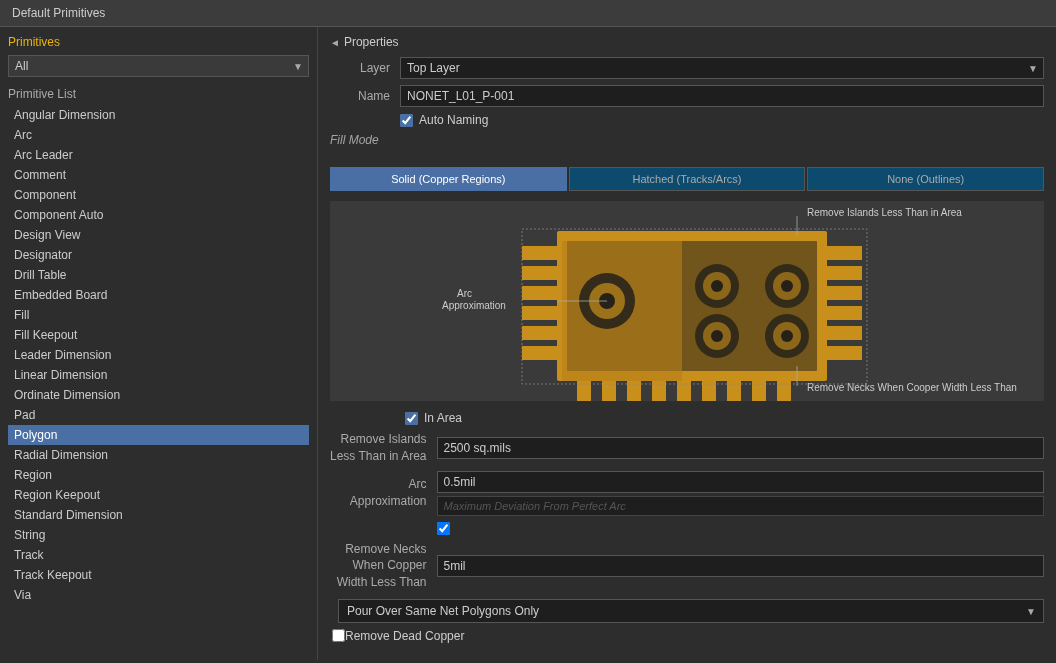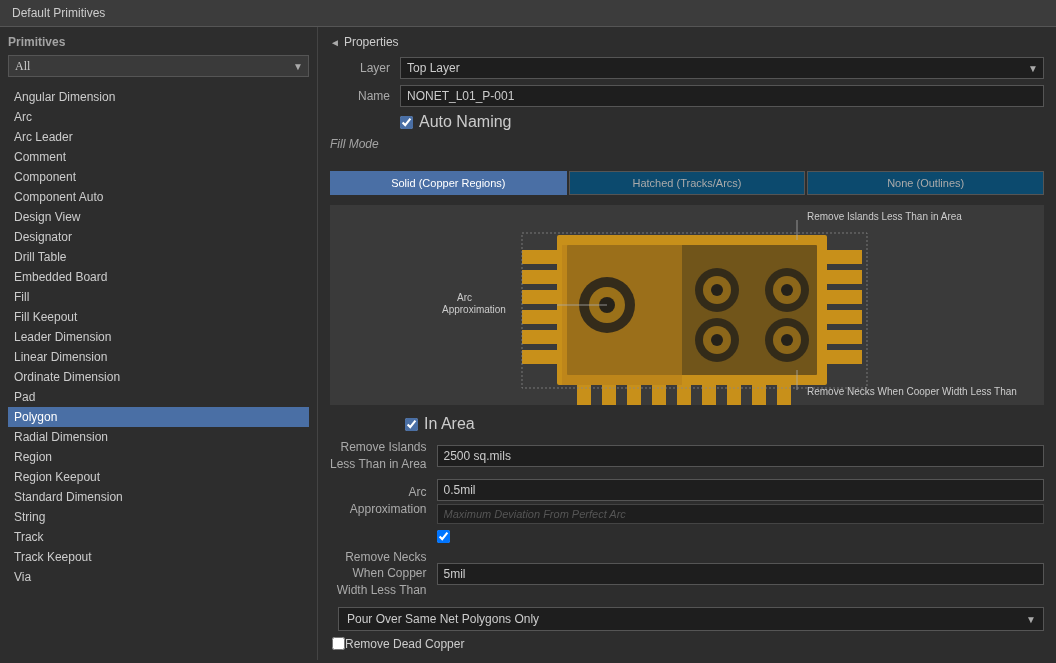--- a/index.html
+++ b/index.html
@@ -26,24 +26,23 @@
     
     .left-panel {
       width: 318px;
       background: #2d2d2d;
       border-right: 1px solid #444;
       display: flex;
       flex-direction: column;
       padding: 8px;
     }
     .primitives-label {
-      color: #a3a3a3;
+      color: #eab308;
       margin-bottom: 6px;
       font-size: 12px;
-      font-weight: bold;
     }
     .dropdown-wrapper {
       position: relative;
       margin-bottom: 10px;
     }
     .dropdown-wrapper::after {
       content: '▼';
       position: absolute;
       right: 6px;
       top: 50%;
@@ -55,21 +54,20 @@
     .dropdown-wrapper select {
       width: 100%;
       background: #3a3a3a;
       color: #ccc;
       border: 1px solid #555;
       padding: 3px 6px;
       font-size: 12px;
       appearance: none;
       -webkit-appearance: none;
       cursor: pointer;
-      font-family: Liberation Serif, serif;
     }
     .primitive-list-label {
       color: #aaa;
       margin-bottom: 4px;
       font-size: 12px;
     }
     .primitive-list {
       flex: 1;
       overflow-y: auto;
       background: #2d2d2d;
@@ -173,21 +171,21 @@
       align-items: center;
       gap: 6px;
       margin-bottom: 6px;
       margin-left: 70px;
     }
     .checkbox-row input[type="checkbox"] {
       accent-color: #4a6fa5;
     }
     .checkbox-row label {
       color: #ccc;
-      font-size: 16px;
+      font-size: 12px;
     }
     .fill-mode-label {
       color: #a3a3a3;
       font-size: 12px;
       margin-bottom: 20px;
       margin-top: 4px;
       font-style: italic;
     }
     .fill-mode-buttons {
       display: flex;
@@ -304,20 +302,21 @@
 
 <div class="main-container">
 
   <div class="left-panel">
     <div class="primitives-label">Primitives</div>
     <div class="dropdown-wrapper">
       <select>
         <option>All</option>
       </select>
     </div>
+    <div class="primitive-list-label">Primitive List</div>
     <div class="primitive-list" id="primitive-list">
     <div class="list-item">Angular Dimension</div>
         <div class="list-item">Arc</div>
         <div class="list-item">Arc Leader</div>
         <div class="list-item">Comment</div>
         <div class="list-item">Component</div>
         <div class="list-item">Component Auto</div>
         <div class="list-item">Design View</div>
         <div class="list-item">Designator</div>
         <div class="list-item">Drill Table</div>

